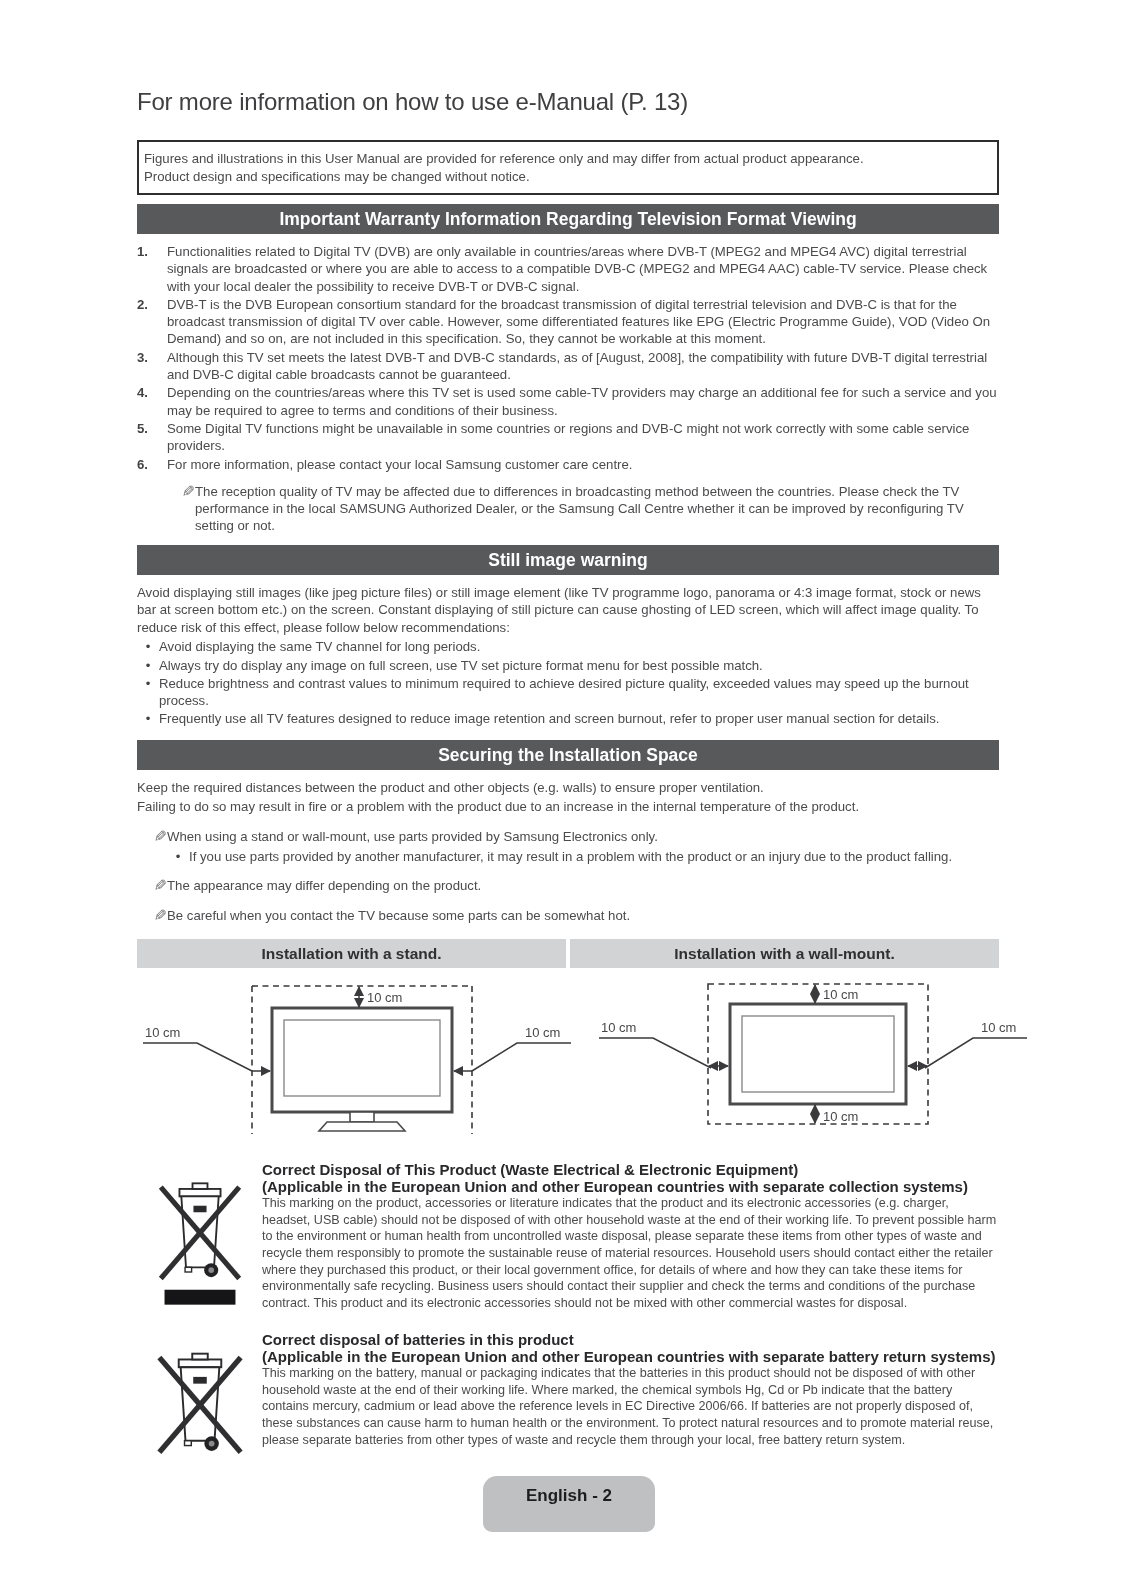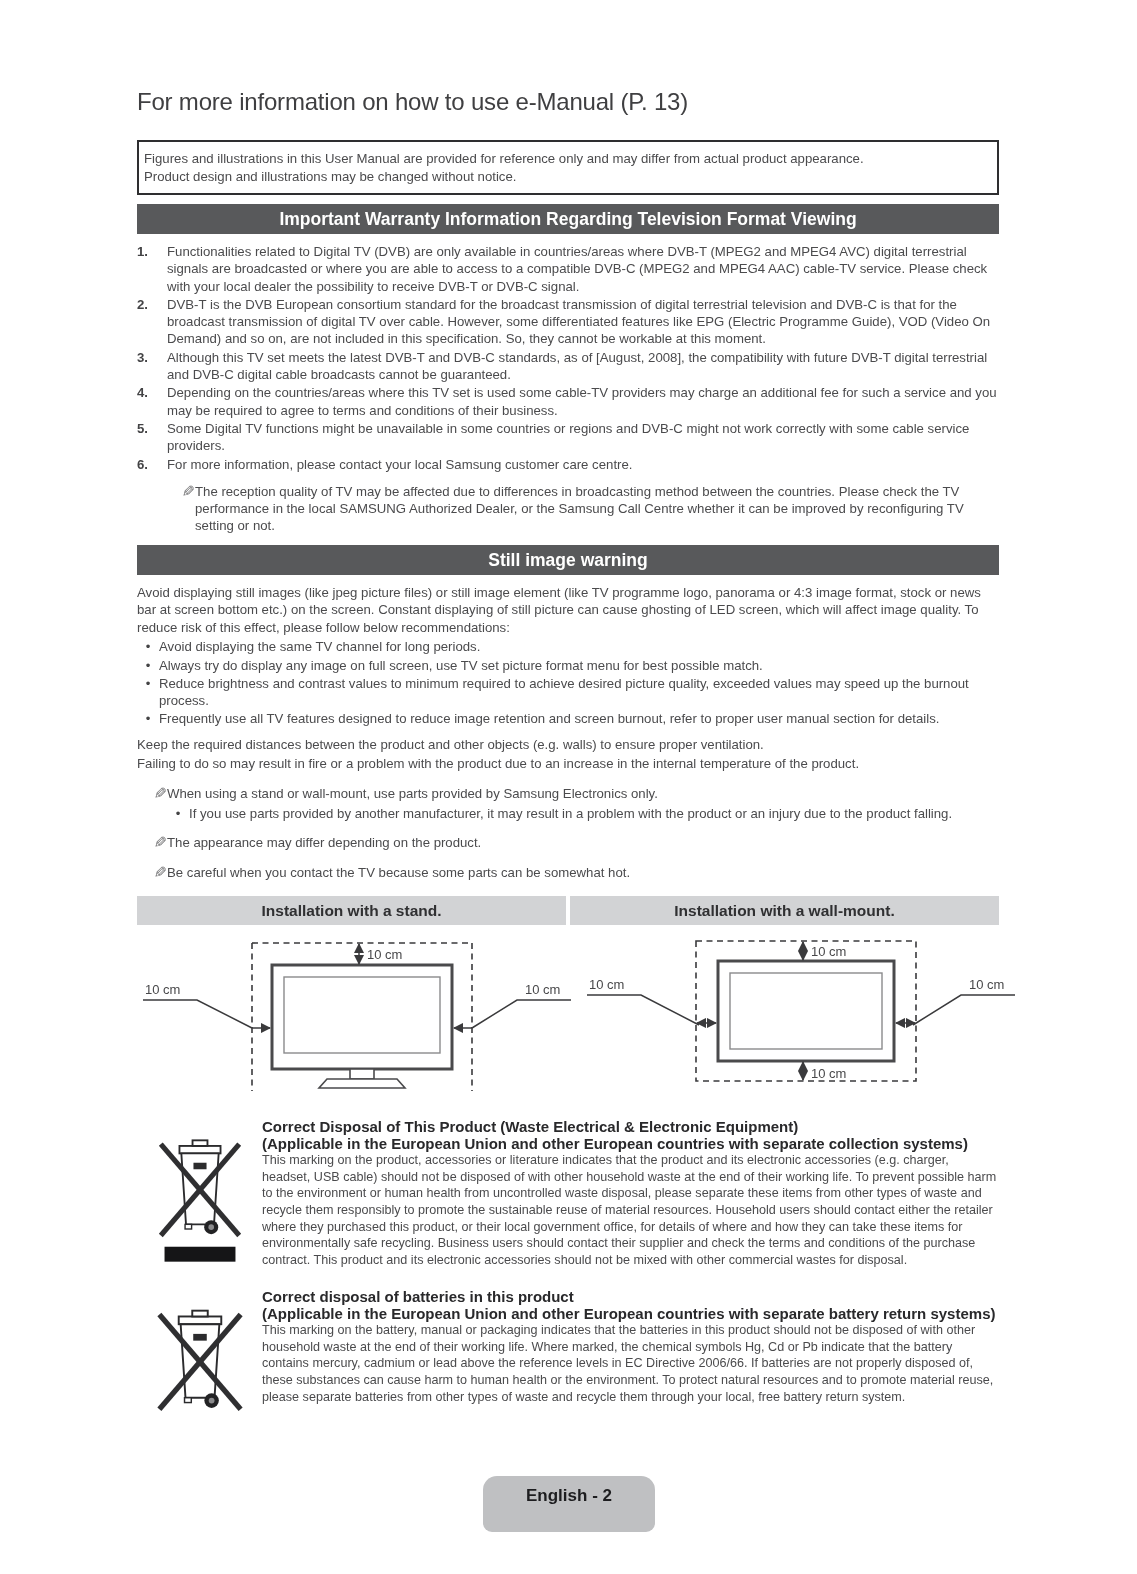--- a/index.html
+++ b/index.html
@@ -14,39 +14,39 @@
   .note-row{display:flex;margin:10px 0 10px 28px;font-size:13.2px;line-height:17.3px;}
   .note-row .pencil{flex:0 0 30px;font-size:16px;color:#6e6e70;transform:scaleX(-1);height:18px;}
   .note-row.lvl0{margin-left:0;}
   .bullets{margin:2px 0 8px 0;padding:0;list-style:none;font-size:13.2px;line-height:17.3px;}
   .bullets li{display:flex;margin-bottom:1px;}
   .bullets .b{flex:0 0 22px;text-align:center;color:#434345;}
   .bullets.indent{margin-left:30px;}
   .para{font-size:13.2px;line-height:17.5px;margin:0 0 2px 0;}
   .subheaders{display:flex;gap:4px;margin-top:14px;}
   .subheaders .gray-bar{flex:1;background:#d2d3d5;color:#303032;font-weight:bold;font-size:15.5px;text-align:center;height:29px;line-height:29px;}
-  .diagrams{display:flex;gap:4px;}
+  .diagrams{display:flex;gap:16px;}
   .diagrams .dcell{flex:1;display:flex;justify-content:center;padding-top:6px;}
   .disposal{display:flex;margin-top:18px;}
   .disposal .icon-col{flex:0 0 125px;display:flex;justify-content:center;padding-top:12px;}
   .disposal .txt{flex:1;font-size:12.6px;line-height:16.6px;color:#4b4b4d;}
   .disposal .txt .t1,.disposal .txt .t2{font-weight:bold;color:#29292b;font-size:15px;}
   .footer-tab{position:absolute;left:483px;top:1476px;width:172px;height:56px;background:#bfc0c2;border-radius:14px 14px 9px 9px;text-align:center;line-height:40px;font-weight:bold;font-size:17px;color:#1d1d1f;}
   svg text{font-family:"Liberation Sans",sans-serif;font-size:13px;fill:#48484a;}
 </style>
 </head>
 <body>
 
 <div class="content">
 
   <h1 class="page-title">For more information on how to use e-Manual (P. 13)</h1>
 
   <div class="notice-box">
     <div>Figures and illustrations in this User Manual are provided for reference only and may differ from actual product appearance.</div>
-    <div>Product design and illustrations may be changed without notice.</div>
+    <div>Product design and specifications may be changed without notice.</div>
   </div>
 
   <div class="section-bar">Important Warranty Information Regarding Television Format Viewing</div>
 
   <ol class="num-list">
     <li>
         <span class="n">1.</span>
         <span>Functionalities related to Digital TV (DVB) are only available in countries/areas where DVB-T (MPEG2 and MPEG4 AVC) digital terrestrial signals are broadcasted or where you are able to access to a compatible DVB-C (MPEG2 and MPEG4 AAC) cable-TV service. Please check with your local dealer the possibility to receive DVB-T or DVB-C signal.</span>
       </li>
     <li>
@@ -91,20 +91,21 @@
     <li>
         <span class="b">•</span>
         <span>Reduce brightness and contrast values to minimum required to achieve desired picture quality, exceeded values may speed up the burnout process.</span>
       </li>
     <li>
         <span class="b">•</span>
         <span>Frequently use all TV features designed to reduce image retention and screen burnout, refer to proper user manual section for details.</span>
       </li>
   </ul>
 
+  <div class="section-bar" style="margin-top:12px">Securing the Installation Space</div>
 
   <p class="para">Keep the required distances between the product and other objects (e.g. walls) to ensure proper ventilation.</p>
   <p class="para">Failing to do so may result in fire or a problem with the product due to an increase in the internal temperature of the product.</p>
 
   <div class="note-row lvl0" style="margin:12px 0 2px 0;">
     <span class="pencil">✎</span>
     <span>When using a stand or wall-mount, use parts provided by Samsung Electronics only.</span>
   </div>
   <ul class="bullets indent">
     <li>

